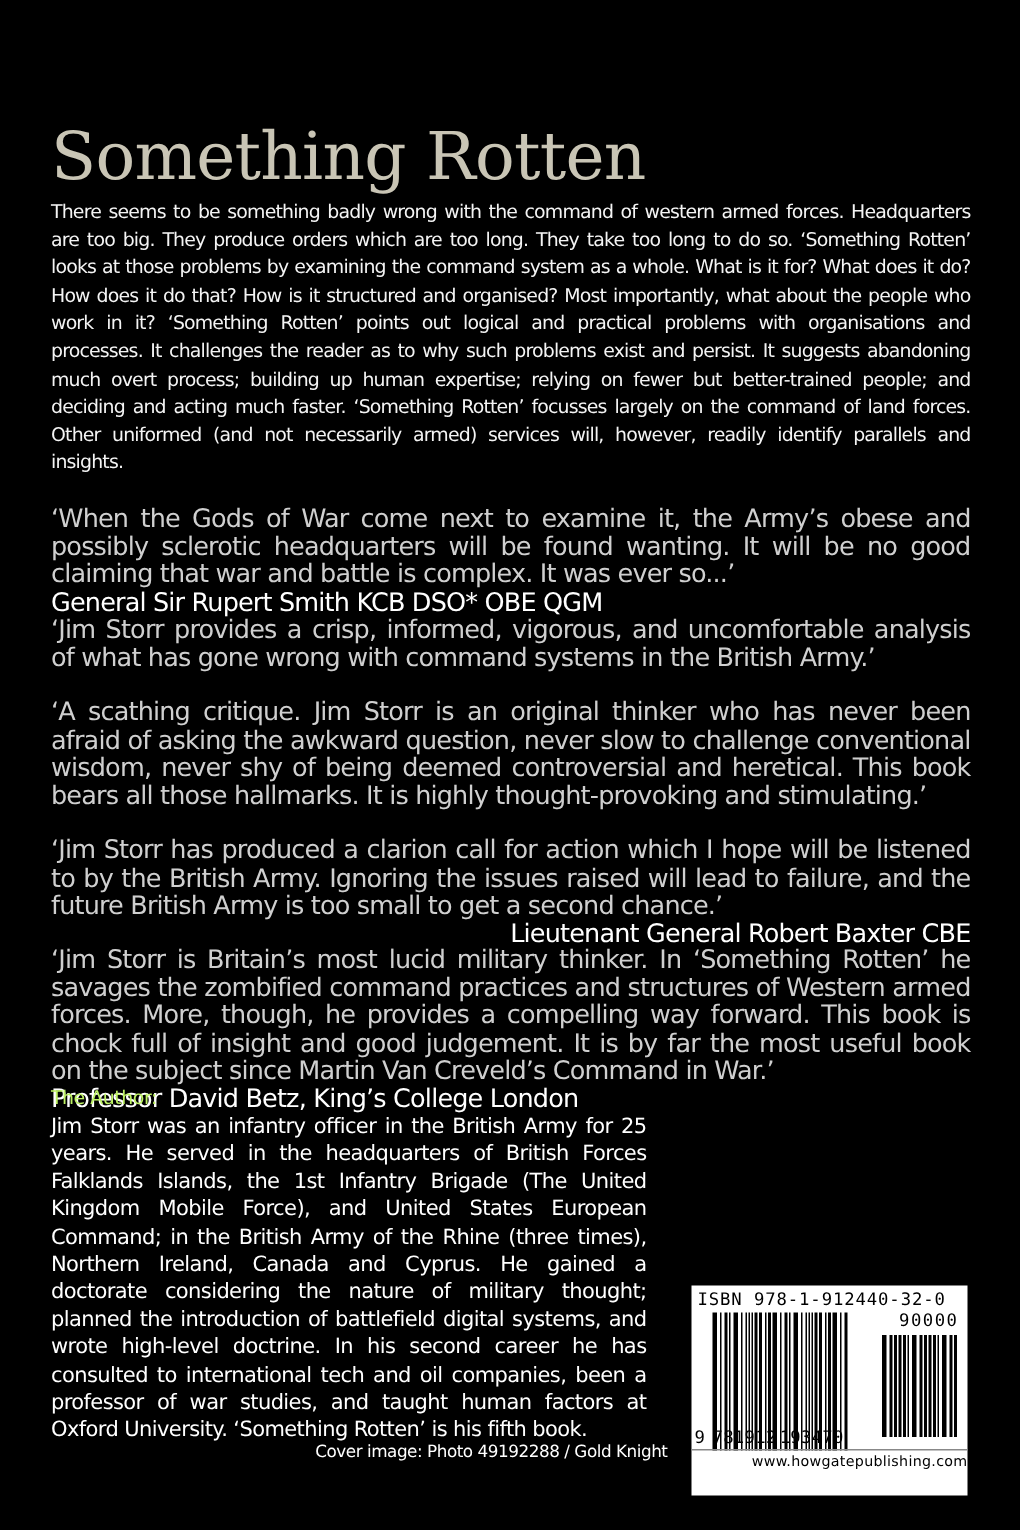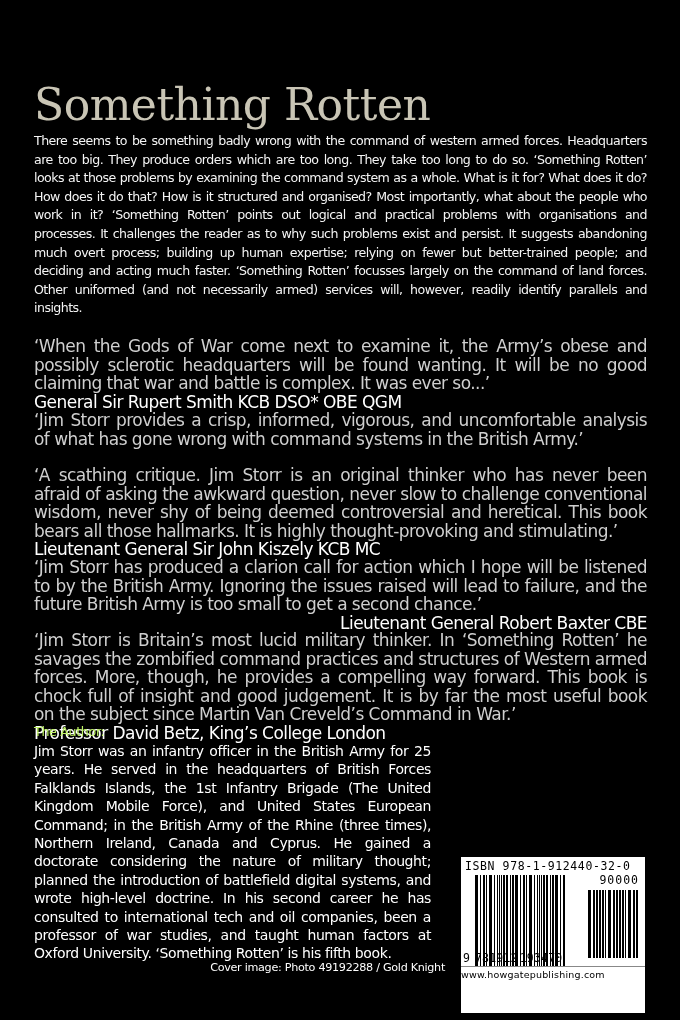--- a/index.html
+++ b/index.html
@@ -35,21 +35,21 @@
     position: absolute; left: 34px; top: 742px; width: 397px;
     font-size: 14px; line-height: 18.4px; text-align: justify;
     letter-spacing: -0.4px; color: #fff;
   }
   .credit {
     position: absolute; right: 235px; top: 960px; width: 260px;
     font-size: 11.2px; line-height: 15px; text-align: right; color: #fff;
     letter-spacing: -0.3px;
   }
   .barcode-box {
-    position: absolute; left: 461px; top: 857px; width: 184px; height: 156px;
+    position: absolute; left: 461px; top: 857px; width: 184px; height: 140px;
     background: #fff; color: #000;
   }
   .isbn-text {
     position: absolute; left: 4px; top: 2px; width: 176px;
     font-family: "DejaVu Sans Mono", monospace; font-size: 11.5px;
     letter-spacing: 0.6px; white-space: nowrap;
   }
   .price-code {
     position: absolute; right: 6px; top: 16px;
     font-family: "DejaVu Sans Mono", monospace; font-size: 11.5px; letter-spacing: 1px;
@@ -65,21 +65,21 @@
     position: absolute; left: 2px; top: 94px;
     font-family: "DejaVu Sans Mono", monospace; font-size: 11.5px;
     letter-spacing: 0.2px; white-space: nowrap;
   }
   .ean-first { display: inline-block; width: 12px; }
   .ean-group { display: inline-block; margin-right: 2px; }
   .divider-line {
     position: absolute; left: 0; top: 109px; width: 184px; height: 1px; background: #888;
   }
   .site {
-    position: absolute; left: 0; top: 112px; width: 184px; text-align: left;
+    position: absolute; left: 0; top: 112px; width: 184px; text-align: right;
     font-size: 9.5px; color: #000; letter-spacing: 0.2px;
   }
 </style>
 </head>
 <body>
 
 <div>
   <h1 class="title">Something Rotten</h1>
 
   <p class="blurb" style="margin:0">There seems to be something badly wrong with the command of western armed forces.  Headquarters are too big.  They produce orders which are too long.  They take too long to do so.  ‘Something Rotten’ looks at those problems by examining the command system as a whole.  What is it for? What does it do?  How does it do that?  How is it structured and organised?  Most importantly, what about the people who work in it?  ‘Something Rotten’ points out logical and practical problems with organisations and processes.  It challenges the reader as to why such problems exist and persist.  It suggests abandoning much overt process; building up human expertise; relying on fewer but better-trained people; and deciding and acting much faster.  ‘Something Rotten’ focusses largely on the command of land forces.  Other uniformed (and not necessarily armed) services will, however, readily identify parallels and insights.</p>
@@ -88,21 +88,20 @@
     <span>‘When the Gods of War come next to examine it, the Army’s obese and possibly sclerotic headquarters will be found wanting.  It will be no good claiming that war and battle is complex.  It was ever so...’</span>
     <span class="attr">General Sir Rupert Smith KCB DSO* OBE QGM</span>
   </div>
 
   <div class="quote" style="top:411px">
     <span>‘Jim Storr provides a crisp, informed, vigorous, and uncomfortable analysis of what has gone wrong with command systems in the British Army.’</span>
   </div>
 
   <div class="quote" style="top:466px">
     <span>‘A scathing critique.  Jim Storr is an original thinker who has never been afraid of asking the awkward question, never slow to challenge conventional wisdom, never shy of being deemed controversial and heretical.  This book bears all those hallmarks.  It is highly thought-provoking and stimulating.’</span>
-    <span class="attr">Lieutenant General Sir John Kiszely KCB MC</span>
   </div>
 
   <div class="quote" style="top:558px">
     <span>‘Jim Storr has produced a clarion call for action which I hope will be listened to by the British Army. Ignoring the issues raised will lead to failure, and the future British Army is too small to get a second chance.’</span>
     <span class="attr-inline">Lieutenant General Robert Baxter CBE</span>
   </div>
 
   <div class="quote" style="top:631px">
     <span>‘Jim Storr is Britain’s most lucid military thinker.  In ‘Something Rotten’ he savages the zombified command practices and structures of Western armed forces.  More, though, he provides a compelling way forward.  This book is chock full of insight and good judgement.  It is by far the most useful book on the subject since Martin Van Creveld’s Command in War.’</span>
     <span class="attr">Professor David Betz, King’s College London</span>

